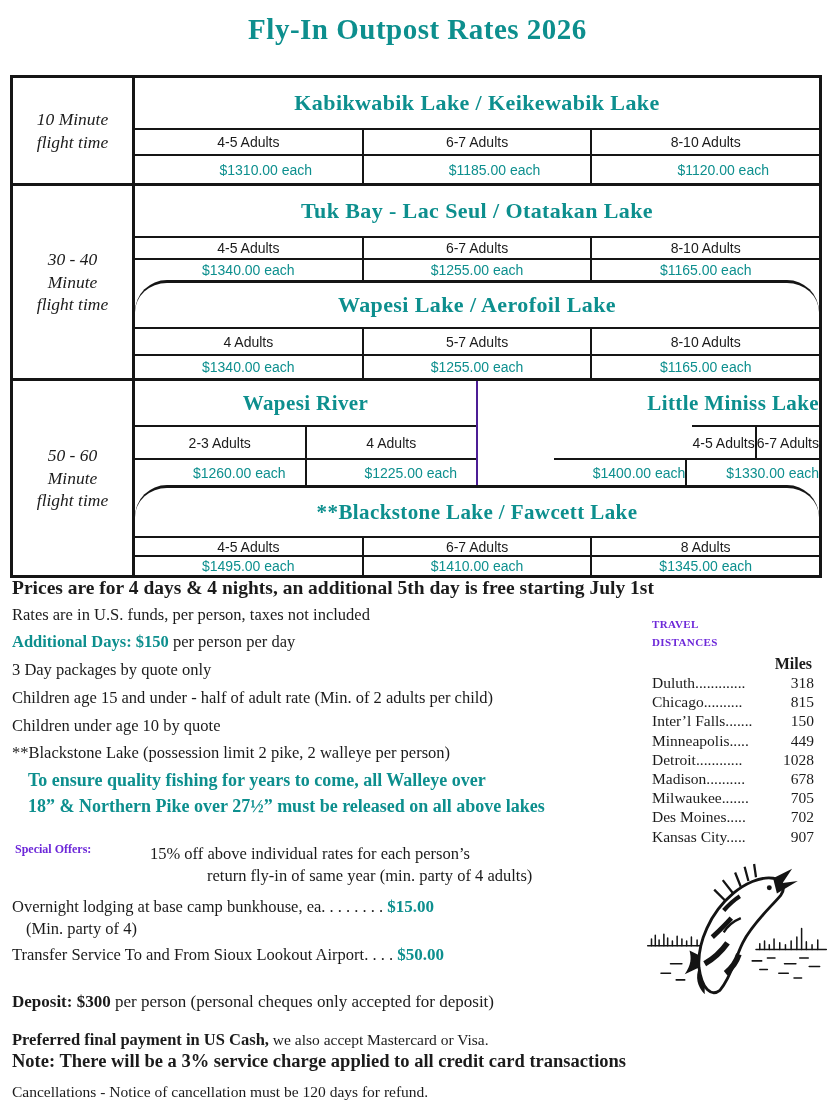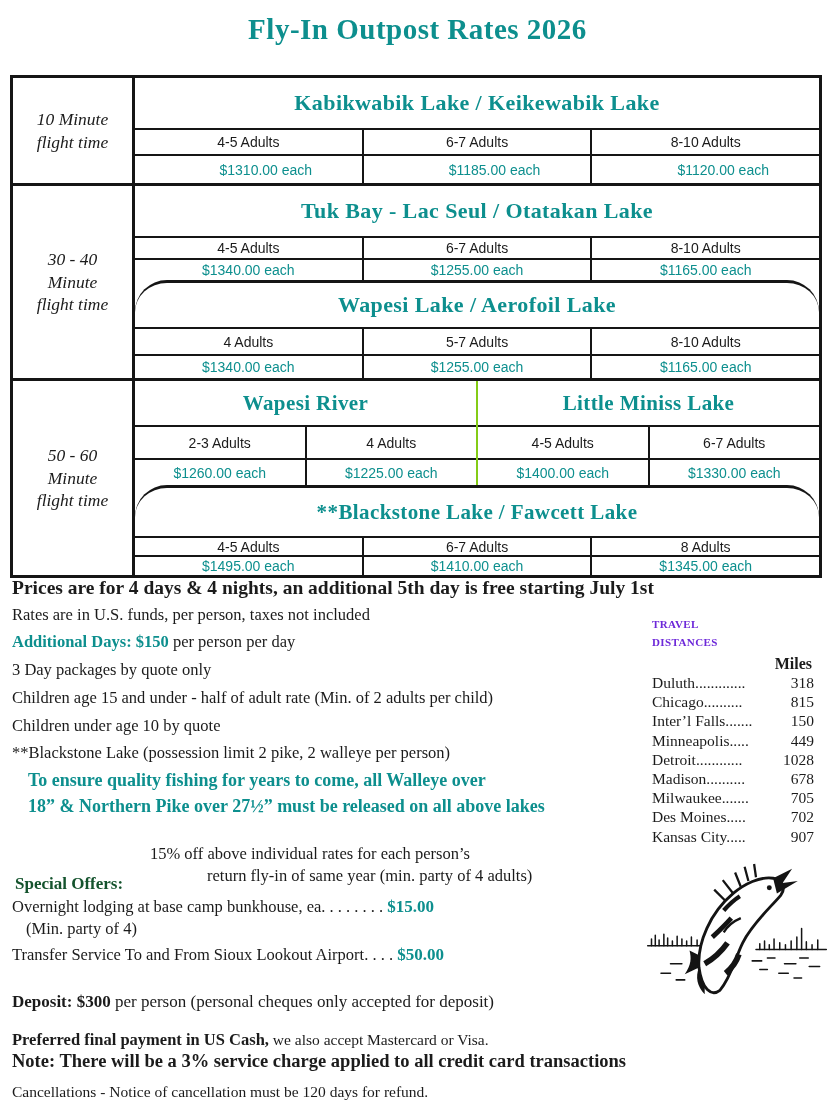--- a/index.html
+++ b/index.html
@@ -56,43 +56,43 @@
 
   .s2 .sub1 .lake-title { height: 50px; }
   .s2 .sub1 .party .cell { height: 20px; }
   .s2 .sub1 .rate  .cell { height: 20px; }
   .s2 .sub2 .lake-title { height: 44px; }
   .s2 .sub2 .party .cell { height: 25px; }
   .s2 .sub2 .rate  .cell { height: 22px; }
 
   .split { display: flex; }
   .half { flex: 1; display: flex; flex-direction: column; min-width: 0; }
-  .half + .half { border-left: 2px solid #84cc16; }
+  .half + .half { border-left: 2px solid #4c1d95; align-items: flex-end; }
   .s3 .half .lake-title { height: 44px; font-size: 21px; }
   .s3 .half .party .cell { height: 31px; }
-  .s3 .half .rate  .cell { height: 25px; }
+  .s3 .half .rate  .cell { height: 25px; padding-left: 39px; }
   .s3 .blackstone .lake-title { height: 48px; font-size: 21px; }
   .s3 .blackstone .party .cell { height: 17px; }
   .s3 .blackstone .rate  .cell { height: 18px; }
 
   
   .note { position: absolute; left: 12px; font-size: 16.5px; white-space: nowrap; }
   .headline { top: 577px; font-size: 19.5px; font-weight: bold; }
   .n-rates { top: 605px; }
   .n-add   { top: 632px; }
   .n-add .teal-bold { color: #0d8f8e; font-weight: bold; }
   .n-pack  { top: 660px; }
   .n-ch15  { top: 688px; }
   .n-ch10  { top: 716px; }
   .n-black { top: 743px; }
   .conservation {
     top: 767px; left: 28px;
     color: #0d8f8e; font-weight: bold; font-size: 18px; line-height: 26px;
   }
-  .special-label { top: 874px; left: 15px; color: #14532d; font-weight: bold; font-size: 17px; }
+  .special-label { top: 842px; left: 15px; color: #6d28d9; font-weight: bold; font-size: 12px; }
   .special-l1 { top: 844px; left: 150px; }
   .special-l2 { top: 866px; left: 207px; }
   .n-lodging { top: 897px; }
   .n-minparty { top: 919px; left: 26px; }
   .n-transfer { top: 945px; }
   .price { color: #0d8f8e; font-weight: bold; font-size: 17px; }
   .n-deposit { top: 992px; font-size: 17px; }
   .n-deposit .b { font-weight: bold; }
   .n-payment { top: 1030px; font-size: 15.5px; }
   .n-payment .b { font-weight: bold; font-size: 16.5px; }

